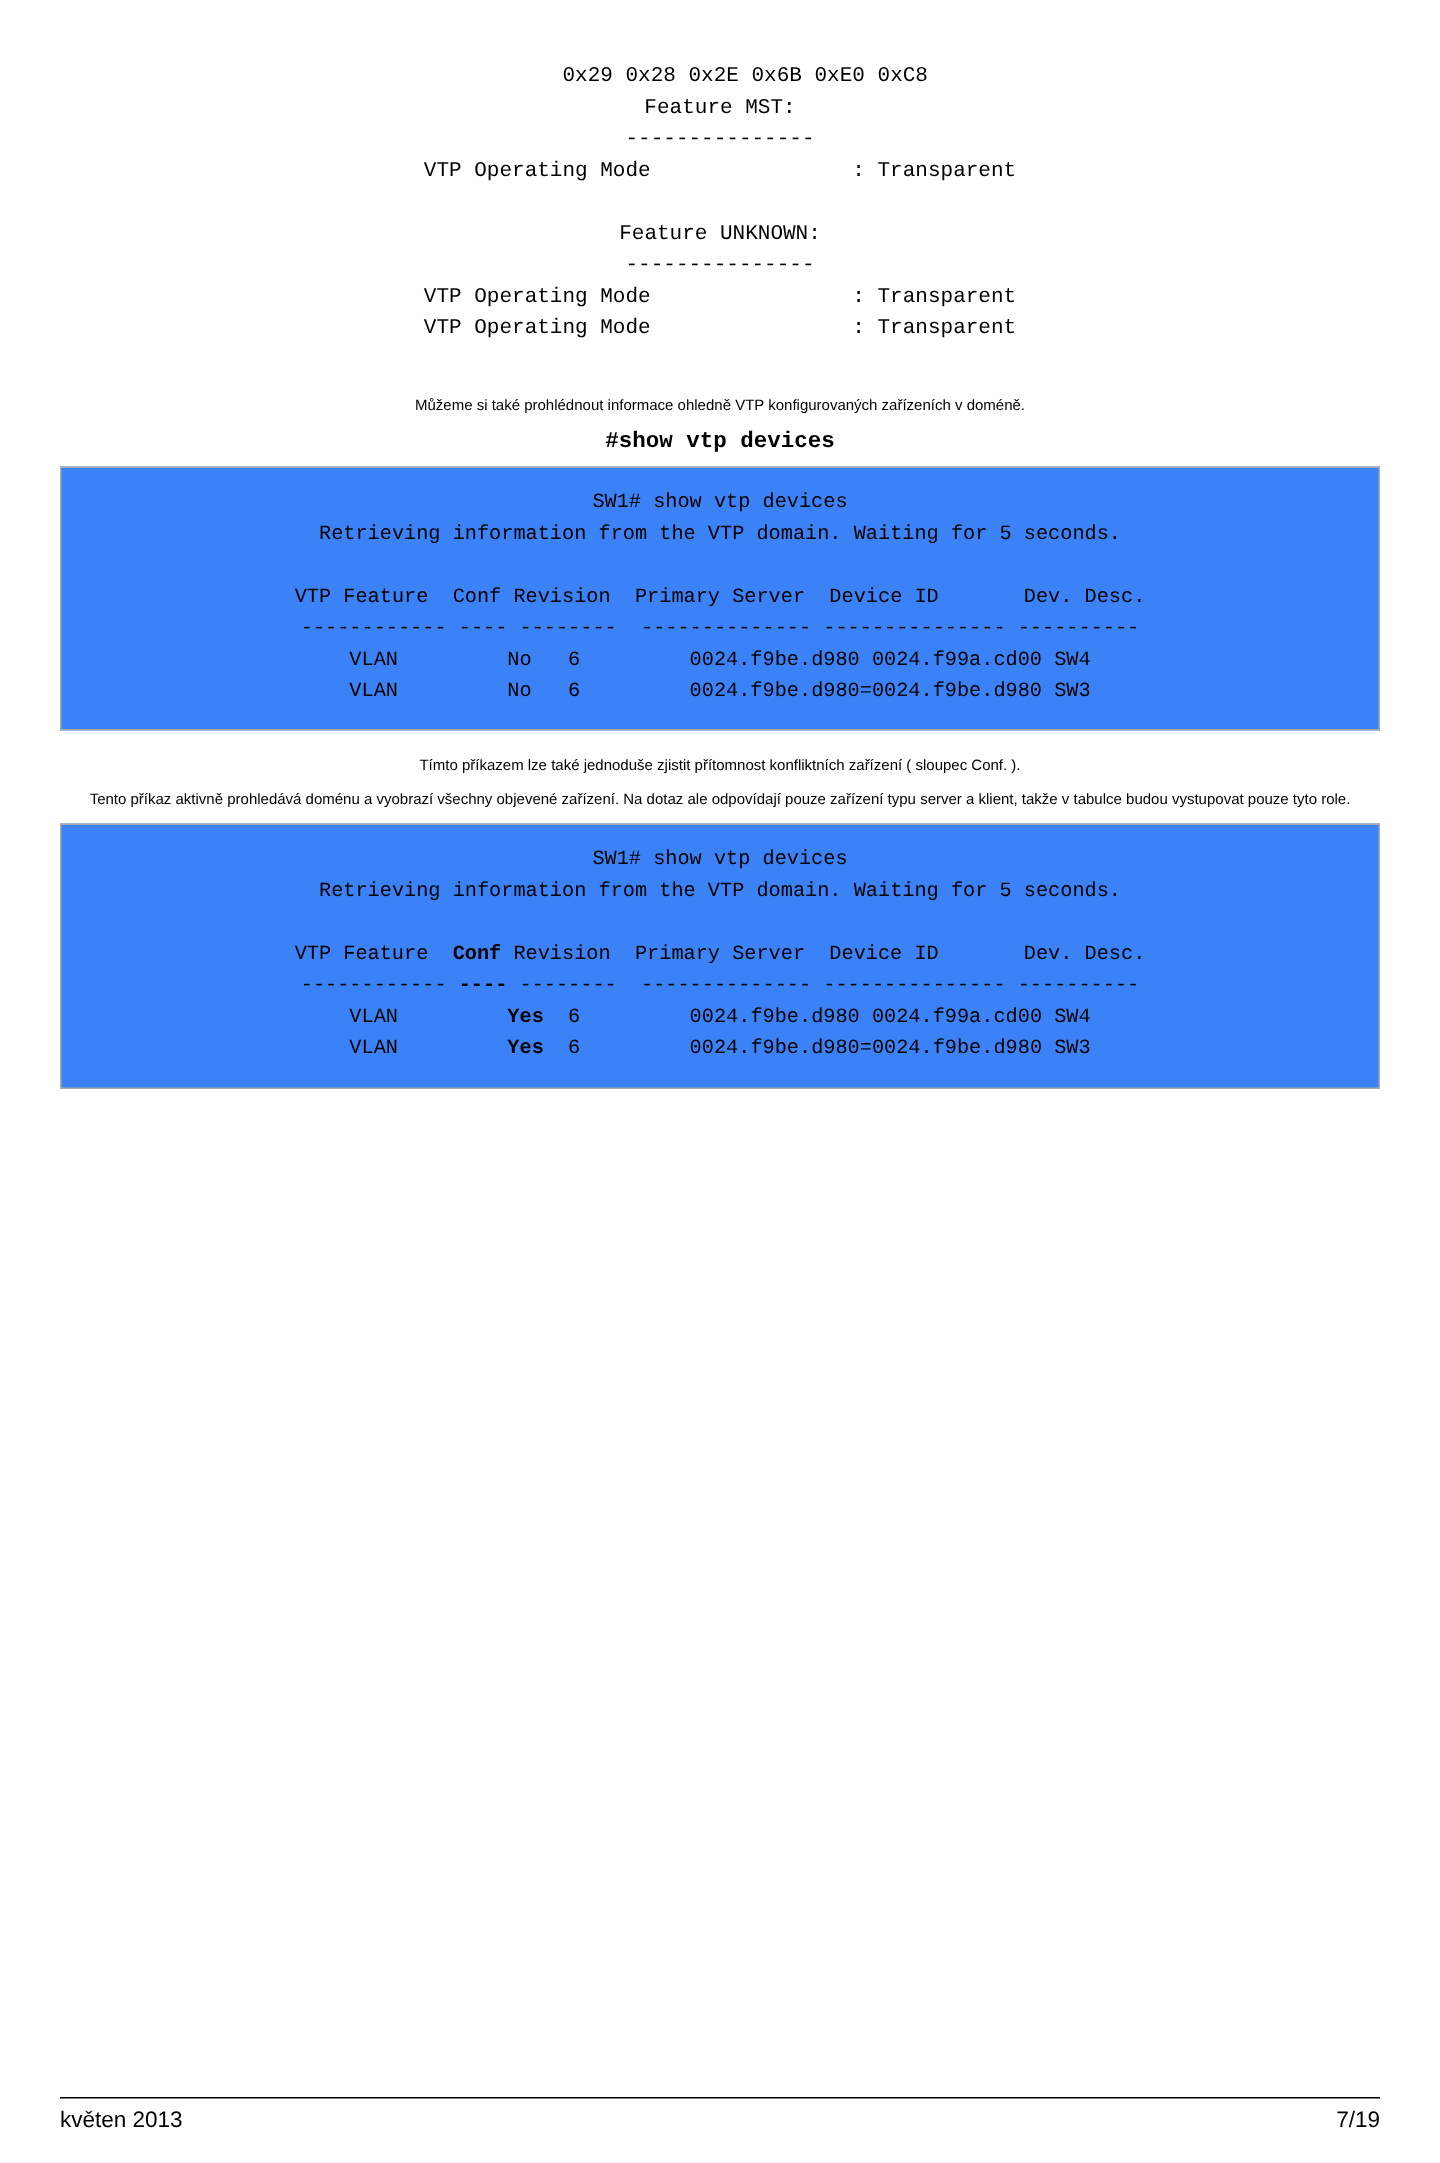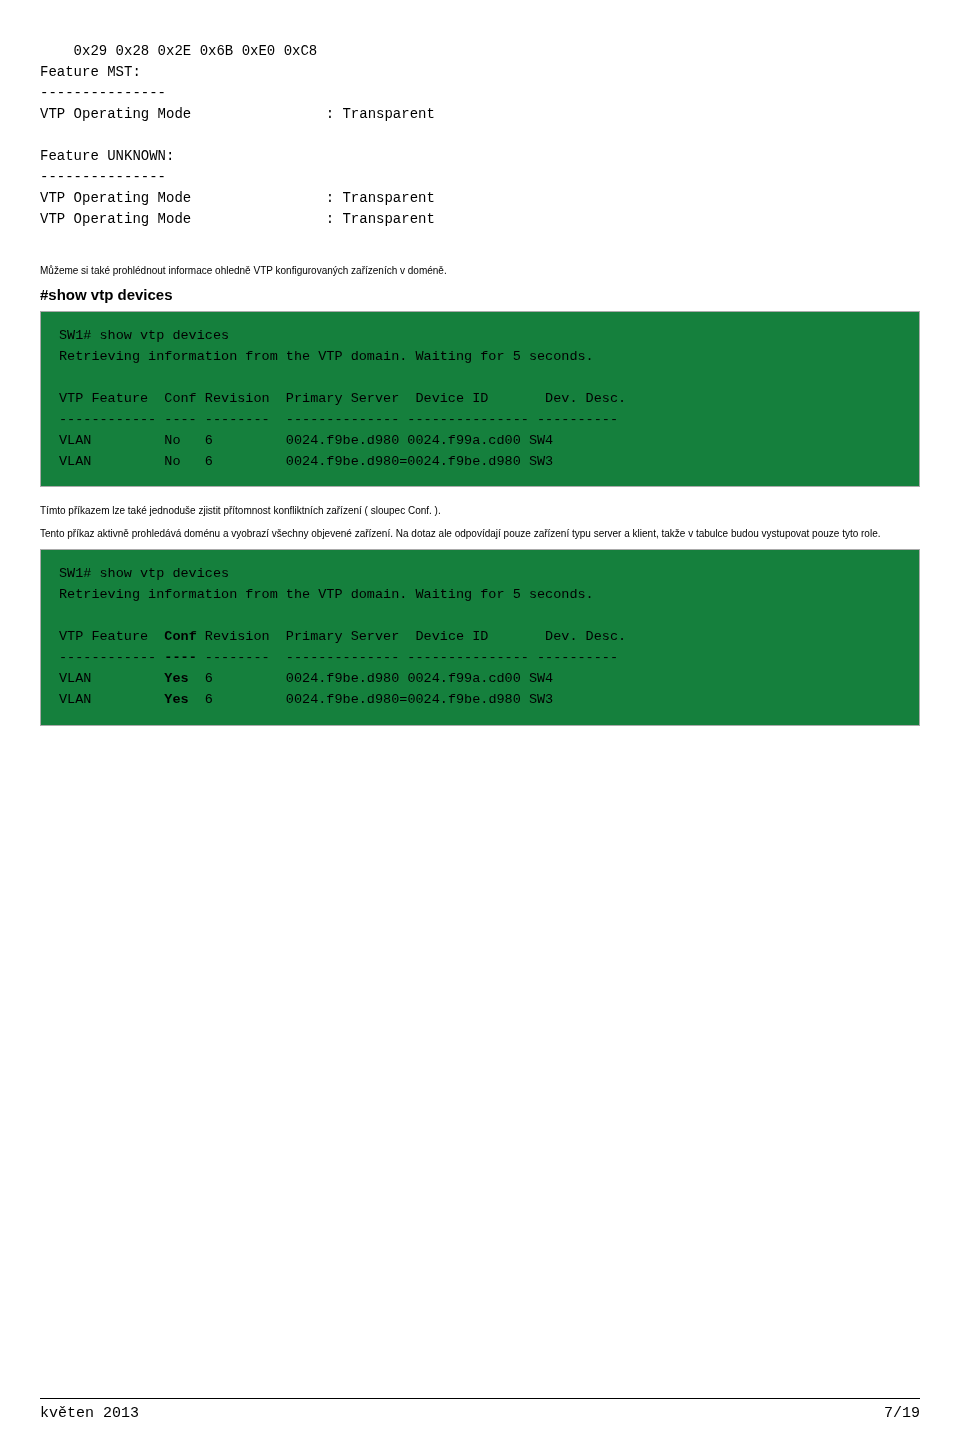--- a/index.html
+++ b/index.html
@@ -1,18 +1,19 @@
 <!DOCTYPE html>
 <html><head>
   <meta charset="utf-8">
   <style>
     * {
       margin: 0;
       padding: 0;
       box-sizing: border-box;
+      text-align: center;
     }
 
     body {
       width: 960px;
       min-height: 1442px;
       background: #ffffff;
       font-family: Arial, sans-serif;
       font-size: 16px;
       color: #000000;
       position: relative;
@@ -33,30 +34,30 @@
 
     .prose-text {
       font-family: Arial, sans-serif;
       font-size: 10px;
       line-height: 1.5;
       color: #000;
       margin-bottom: 8px;
     }
 
     .command-highlight {
-      font-family: Liberation Sans, sans-serif;
+      font-family: Liberation Mono, monospace;
       font-size: 15px;
       font-weight: bold;
       color: #000;
       margin-bottom: 8px;
     }
 
     .terminal-box {
       border: 1px solid #aaa;
-      background: #15803d;
+      background: #3b82f6;
       padding: 14px 18px;
       font-family: 'Courier New', Courier, monospace;
       font-size: 13.5px;
       line-height: 1.55;
       color: #000;
       white-space: pre;
       margin-bottom: 16px;
     }
 
     .terminal-box .bold {
@@ -64,21 +65,21 @@
     }
 
     .footer {
       position: absolute;
       bottom: 20px;
       left: 40px;
       right: 40px;
       display: flex;
       justify-content: space-between;
       align-items: center;
-      font-family: Liberation Mono, monospace;
+      font-family: Liberation Sans, sans-serif;
       font-size: 15px;
       color: #000;
       border-top: 1px solid #000;
       padding-top: 6px;
     }
   </style>
 </head>
 <body>
 
 <div class="page-content">

